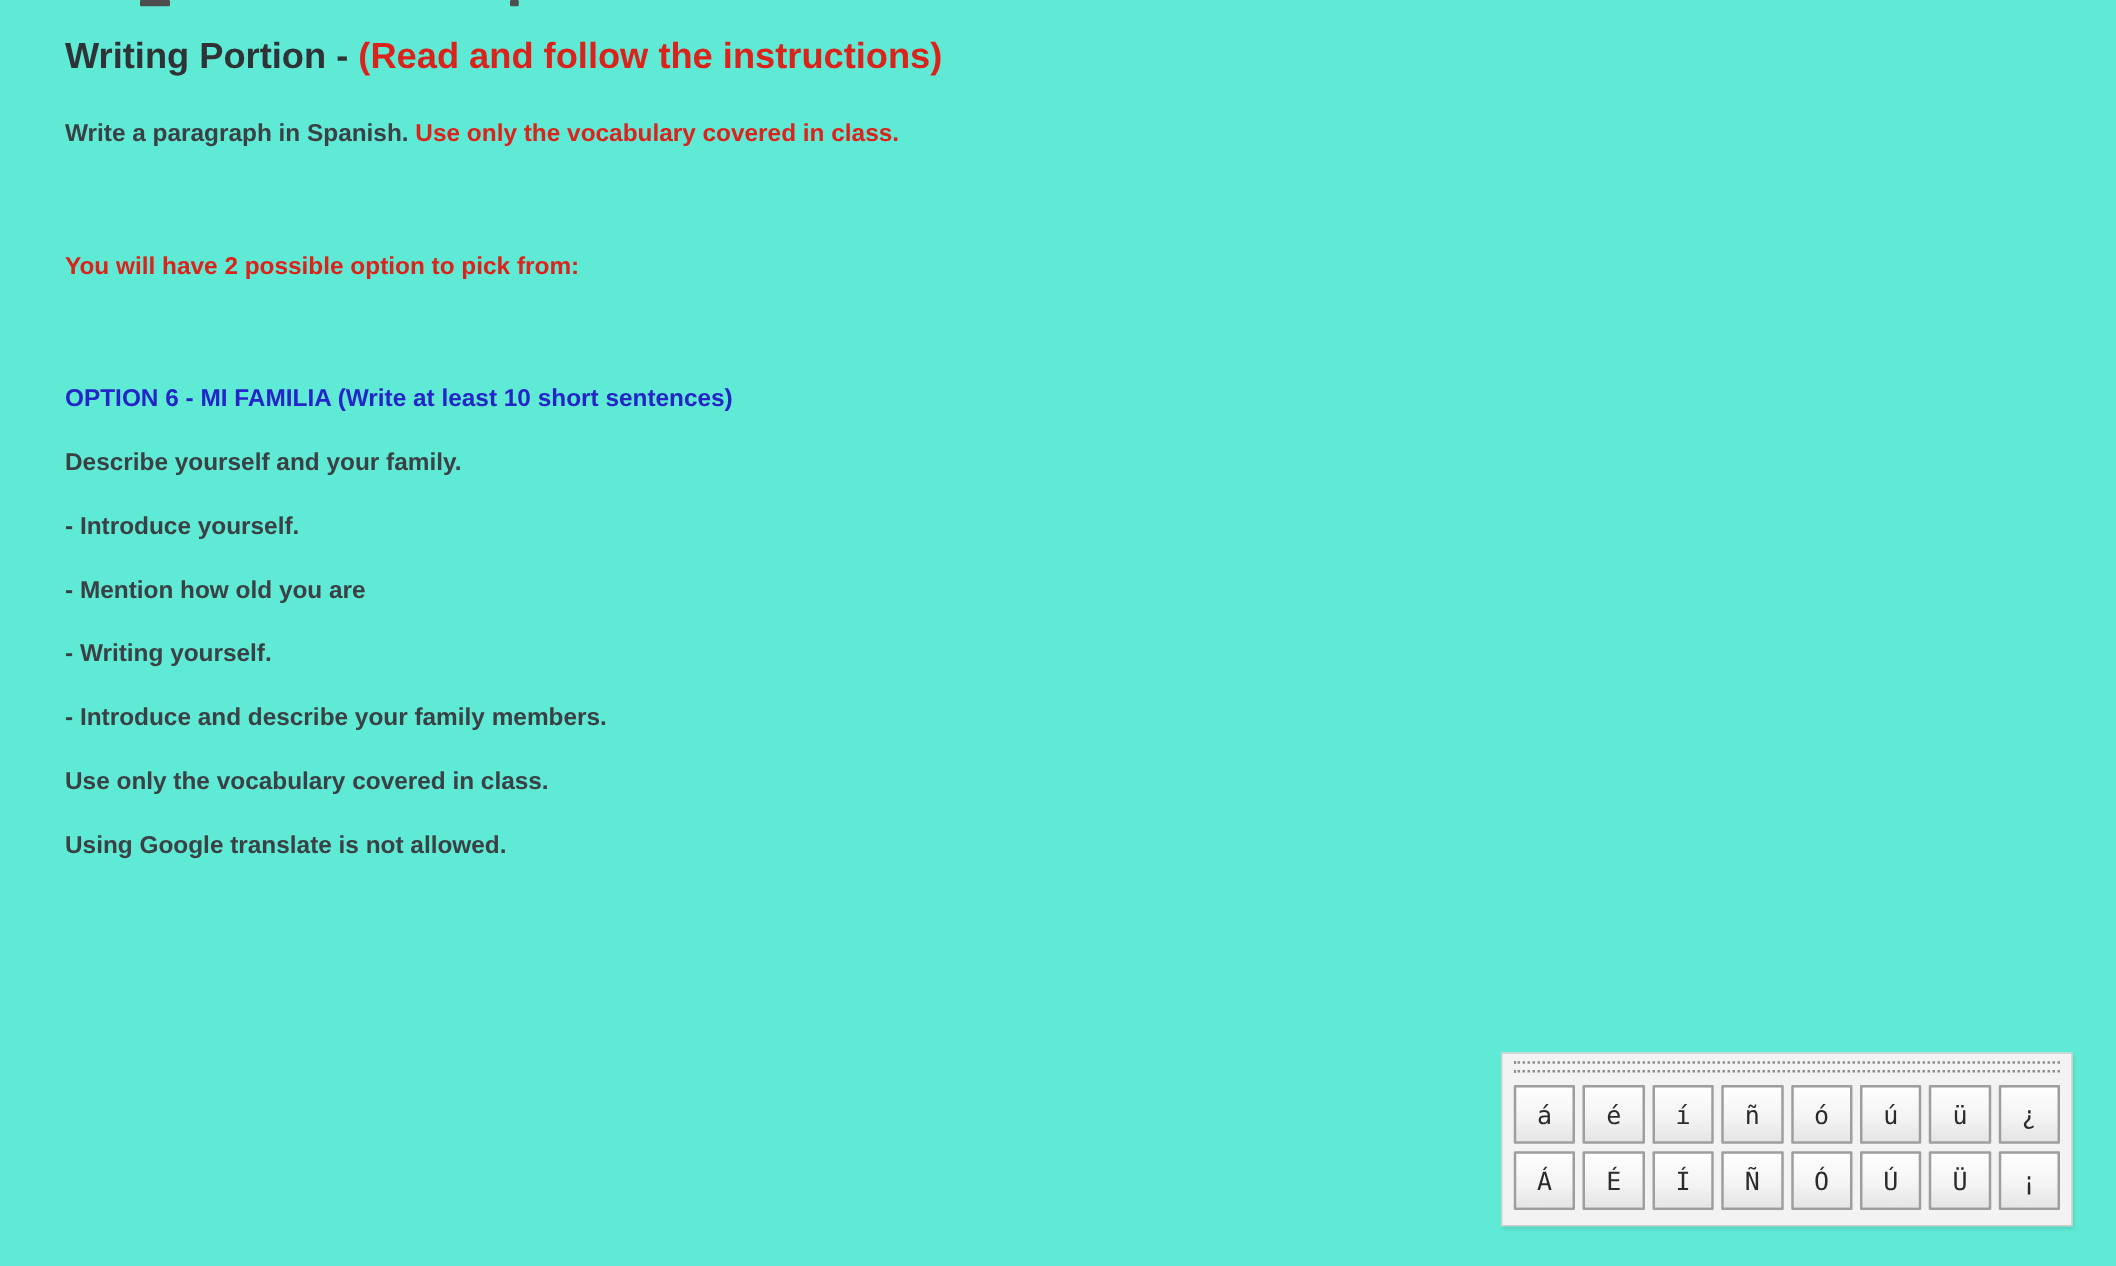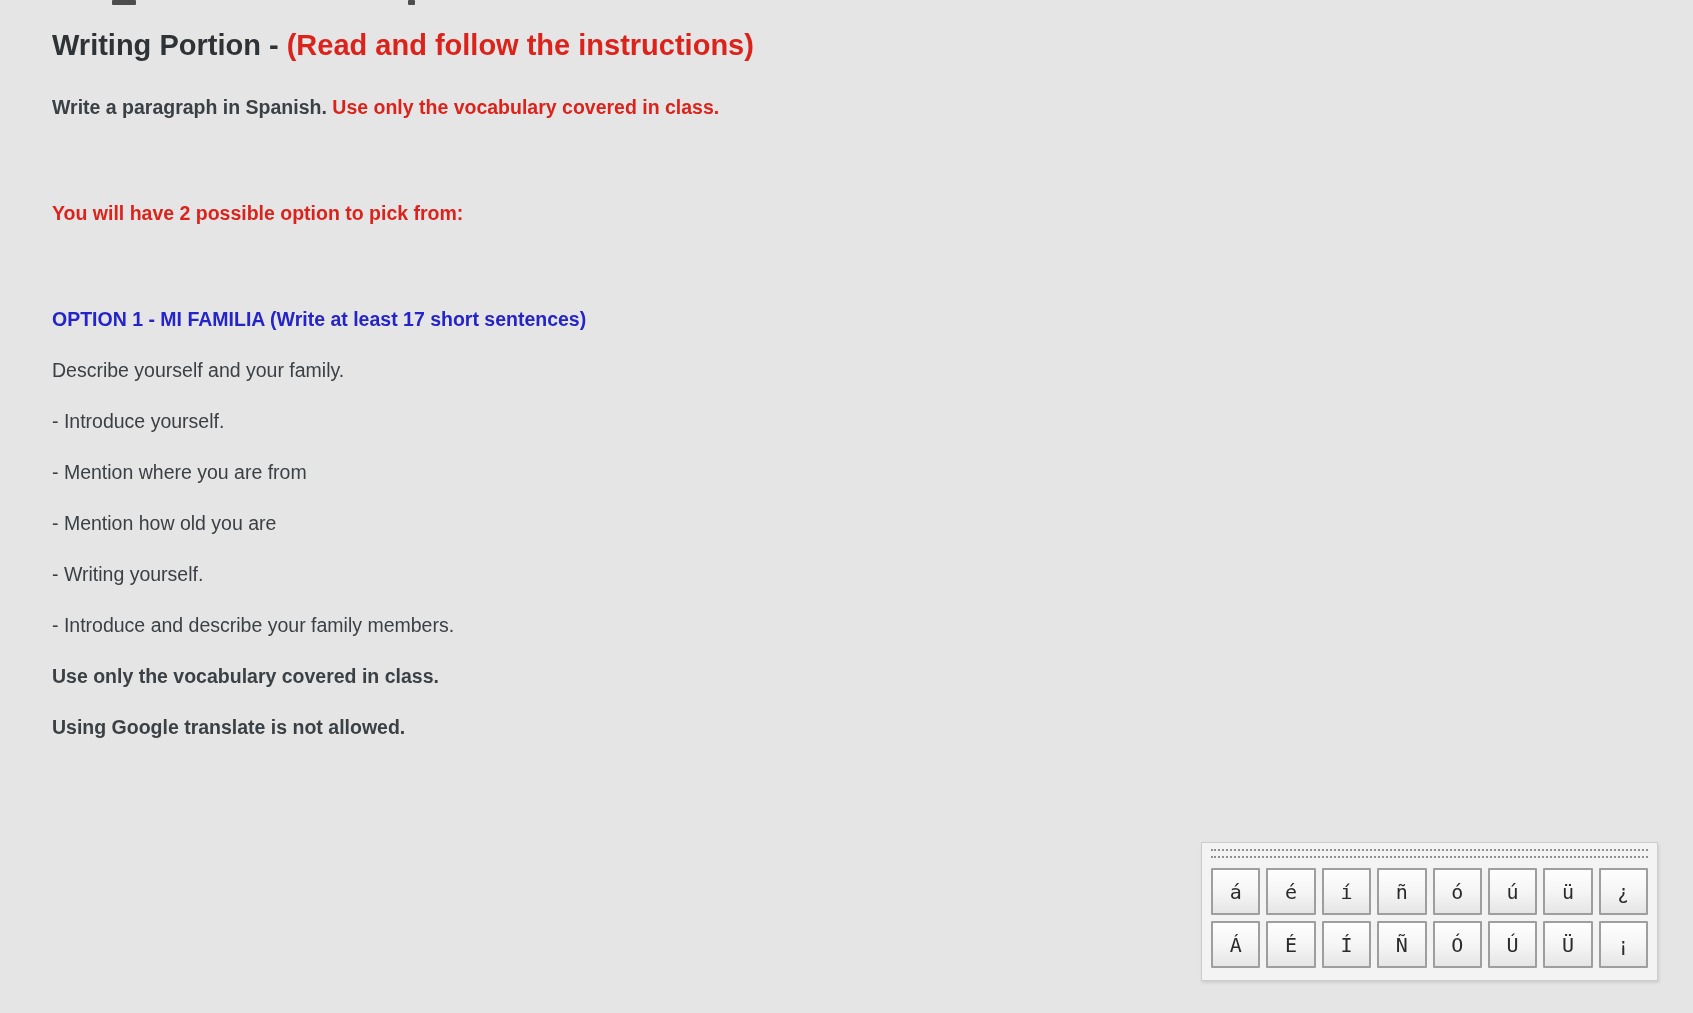--- a/index.html
+++ b/index.html
@@ -8,21 +8,21 @@
     background: #ffffff;
     width: 1693px;
     height: 1013px;
     overflow: hidden;
     font-family: "Liberation Sans", sans-serif;
   }
   .page {
     position: relative;
     width: 1693px;
     height: 1013px;
-    background: #e5e5e5;
+    background: #5eead4;
   }
   
   .remnant {
     position: absolute;
     top: 0;
     height: 5px;
     background: #4d4d4d;
     border-radius: 1px;
   }
   .remnant.r1 { left: 112px; width: 24px; }
@@ -43,21 +43,21 @@
     letter-spacing: 0;
   }
   .para {
     margin: 0 0 22px 0;
     font-size: 19.5px;
     line-height: 29px;
     max-width: 1372px;
   }
   .para.sp { min-height: 33px; }
 
-  .seg-d  { color: var(--dark); font-weight: 400; }
+  .seg-d  { color: var(--dark); font-weight: 700; }
   .seg-db { color: var(--dark); font-weight: 700; }
   .seg-rb { color: var(--red);  font-weight: 700; }
   .seg-bb { color: var(--blue); font-weight: 700; }
   .title .seg-db { color: var(--title-dark); }
 
   
   .keyboard {
     position: absolute;
     left: 1201px;
     top: 842px;
@@ -111,24 +111,23 @@
   <div class="remnant r1"></div>
   <div class="remnant r2"></div>
 
   <div class="content">
     <h1 class="title"><span class="seg-db">Writing Portion - </span><span class="seg-rb">(Read and follow the instructions)</span></h1>
     <div>
         <p class="para"><span class="seg-db">Write a paragraph in Spanish. </span><span class="seg-rb">Use only the vocabulary covered in class.</span></p>
         <p class="para sp"></p>
         <p class="para"><span class="seg-rb">You will have 2 possible option to pick from:</span></p>
         <p class="para sp"></p>
-        <p class="para"><span class="seg-bb">OPTION 1 - MI FAMILIA (Write at least 17 short sentences)</span></p>
+        <p class="para"><span class="seg-bb">OPTION 6 - MI FAMILIA (Write at least 10 short sentences)</span></p>
         <p class="para"><span class="seg-d">Describe yourself and your family.</span></p>
         <p class="para"><span class="seg-d">- Introduce yourself.</span></p>
-        <p class="para"><span class="seg-d">- Mention where you are from</span></p>
         <p class="para"><span class="seg-d">- Mention how old you are</span></p>
         <p class="para"><span class="seg-d">- Writing yourself.</span></p>
         <p class="para"><span class="seg-d">- Introduce and describe your family members.</span></p>
         <p class="para"><span class="seg-db">Use only the vocabulary covered in class.</span></p>
         <p class="para"><span class="seg-db">Using Google translate is not allowed.</span></p>
       </div>
   </div>
 
   <div class="keyboard">
     <div class="drag-handle">

